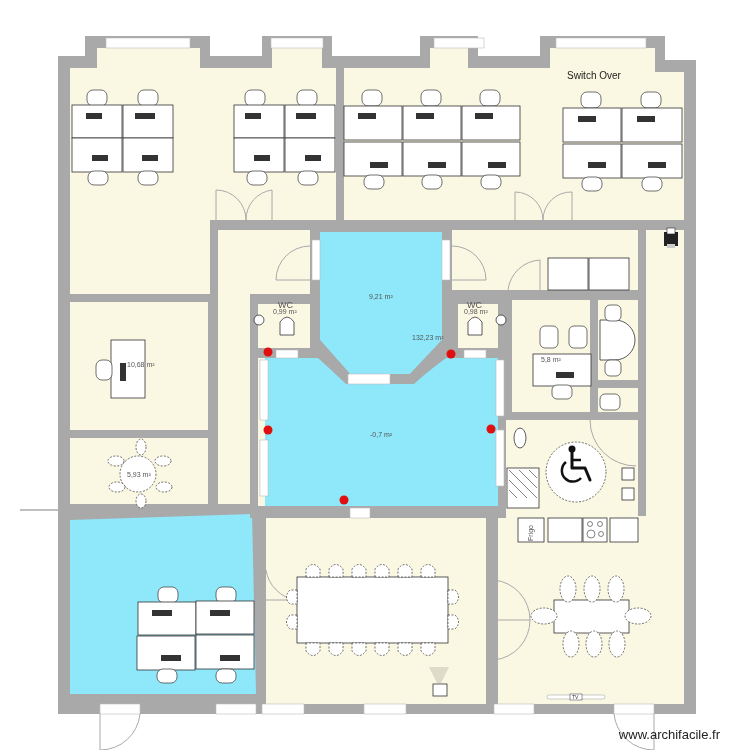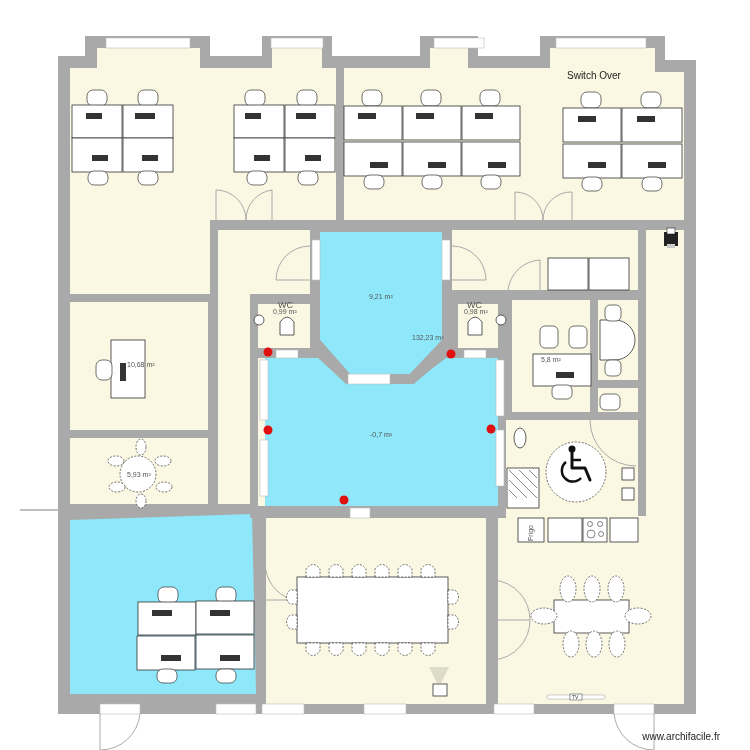--- a/index.html
+++ b/index.html
@@ -1,21 +1,21 @@
 <!DOCTYPE html>
 <html><head>
 <meta charset="utf-8">
 <style>
   html, body { margin:0; padding:0; background:#ffffff; }
   body { width:750px; height:750px; position:relative; overflow:hidden; font-family:"Liberation Sans", sans-serif; }
   #plan { position:absolute; left:0; top:0; width:750px; height:750px; }
   .area-label { font-family:"Liberation Sans", sans-serif; font-size:7px; fill:#555; }
   .wc-label { font-family:"Liberation Sans", sans-serif; font-size:9px; fill:#555; }
   .room-name { font-family:"Liberation Sans", sans-serif; font-size:10px; fill:#222; }
-  .watermark { position:absolute; right:30px; bottom:8px; font-family:"Liberation Sans", sans-serif; font-size:10px; color:#222; }
+  .watermark { position:absolute; right:30px; bottom:8px; font-family:"Liberation Sans", sans-serif; font-size:13px; color:#222; }
   .wall { fill:#a9a9a9; }
   .floor { fill:#faf7e3; }
   .blue { fill:#8ee8fa; }
   .furn { fill:#ffffff; stroke:#333; stroke-width:0.8; }
   .chair { fill:#ffffff; stroke:#333; stroke-width:0.7; }
   .dash { fill:#ffffff; stroke:#333; stroke-width:0.7; stroke-dasharray:2 1.5; }
   .door { fill:none; stroke:#aaa; stroke-width:1; }
   .win { fill:#ffffff; stroke:#bbb; stroke-width:0.6; }
   .marker { fill:#e01010; }
 </style>

